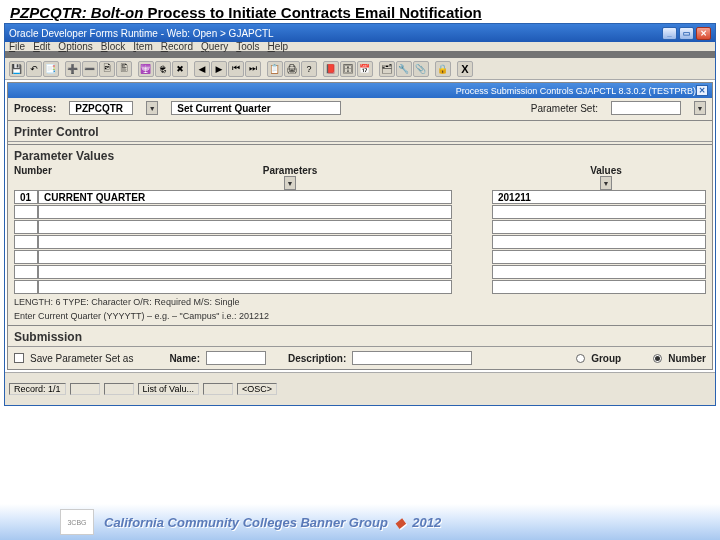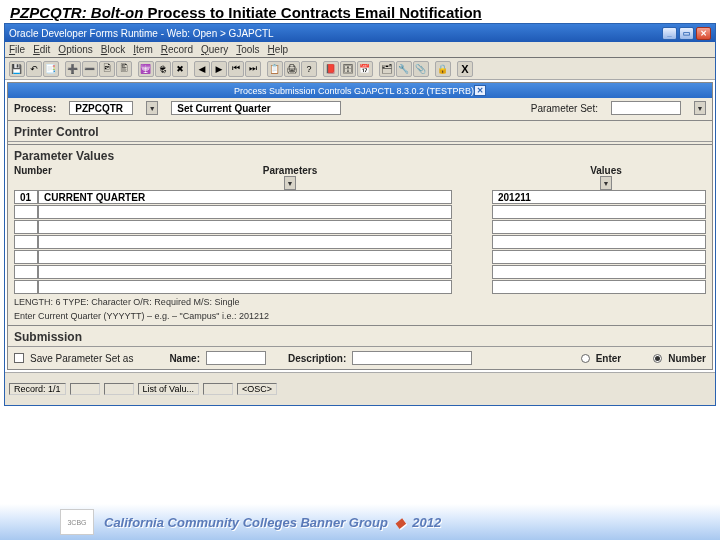--- a/index.html
+++ b/index.html
@@ -5,27 +5,27 @@
   * { box-sizing: border-box; margin: 0; padding: 0; }
   body { font-family: Arial, sans-serif; font-size: 10px; width: 720px; height: 540px; background: #fff; position: relative; }
   .slide-title { font-size: 15px; font-weight: bold; padding: 4px 10px 2px 10px; }
   .slide-title .u1 { text-decoration: underline; font-style: italic; }
   .slide-title .u2 { text-decoration: underline; }
   .win { margin: 0 4px; border: 1px solid #2a62b0; }
   .titlebar { height: 18px; background: linear-gradient(#3a7ed8,#1e59b5); color: #fff; display: flex; align-items: center; padding: 0 4px; font-size: 10px; }
   .titlebar .title-text { flex: 1; }
   .titlebar .wbtn { width: 15px; height: 13px; margin-left: 2px; background: linear-gradient(#e8f0ff,#9ab8e8); border: 1px solid #2a62b0; border-radius: 2px; display: flex; align-items: center; justify-content: center; color: #2a62b0; font-size: 8px; font-weight: bold; }
   .titlebar .wbtn.cl { background: linear-gradient(#f4a090,#d84b2f); color: #fff; border-color: #a03020; }
-  .menubar { background: #e8e4d8; height: 16px; display: flex; align-items: center; padding: 0 4px; gap: 8px; font-size: 10px; color: #333; border-bottom: 1px solid #737373; }
+  .menubar { background: #e8e4d8; height: 16px; display: flex; align-items: center; padding: 0 4px; gap: 8px; font-size: 10px; color: #333; border-bottom: 7px solid #737373; }
   .menubar span .ul { text-decoration: underline; }
   .toolbar { background: #e8e4d8; height: 22px; display: flex; align-items: center; padding: 0 4px; gap: 1px; border-bottom: 1px solid #aaa; }
   .tbtn { width: 16px; height: 16px; background: #d8d4c8; border: 1px solid #aaa; border-radius: 2px; display: flex; align-items: center; justify-content: center; font-size: 9px; }
   .tsep { width: 4px; }
   .subwin { margin: 2px; border: 1px solid #888; background: #efebdf; }
-  .subtitle { height: 15px; background: linear-gradient(#4a8de0,#2a6cc8); color: #fff; font-size: 9px; padding: 1px 19px; display: flex; align-items: center; justify-content: center; }
+  .subtitle { height: 15px; background: linear-gradient(#4a8de0,#2a6cc8); color: #fff; font-size: 9px; padding: 1px 4px; display: flex; align-items: center; justify-content: flex-end; }
   .subtitle .sx { width: 12px; height: 11px; background: #e8f0ff; border: 1px solid #2a62b0; color: #2a62b0; display: flex; align-items: center; justify-content: center; font-size: 8px; font-weight: bold; }
   .row { display: flex; align-items: center; padding: 3px 6px; font-size: 10px; gap: 13px; }
   .lbl { color: #222; font-size: 10px; }
   .inp { background: #fff; border: 1px solid #888; height: 14px; font-size: 10px; padding: 0 5px; font-weight: bold; }
   .dd { width: 12px; height: 14px; background: #d8d4c8; border: 1px solid #888; display: inline-flex; align-items: center; justify-content: center; font-size: 7px; color: #333; }
   .section-hdr { font-size: 12px; font-weight: bold; color: #333; padding: 2px 6px; }
   .hr { height: 1px; background: #888; margin: 2px 0; }
   .thin-hr { border-top: 1px solid #999; }
   .pvhead { display: flex; font-size: 10px; font-weight: bold; color: #222; padding: 0 6px; }
   .pvhead .c1 { width: 60px; }
@@ -197,21 +197,21 @@
       <span class="chk"></span>
       <span class="lbl">Save Parameter Set as</span>
       <span style="width:24px"></span>
       <span class="lbl" style="font-weight:bold">Name:</span>
       <input class="inp" style="width: 60px;">
       <span style="width:10px"></span>
       <span class="lbl" style="font-weight:bold">Description:</span>
       <input class="inp" style="width: 120px;">
       <span style="flex:1"></span>
       <span class="rad"></span>
-      <span class="lbl" style="font-weight:bold">Enter</span>
+      <span class="lbl" style="font-weight:bold">Group</span>
       <span style="width:20px"></span>
       <span class="rad sel"></span>
       <span class="lbl" style="font-weight:bold">Number</span>
     </div>
   </div>
 
   <div class="statusbar">
     <span class="scell">Record: 1/1</span>
     <span class="scell" style="width:30px"></span>
     <span class="scell" style="width:30px"></span>

